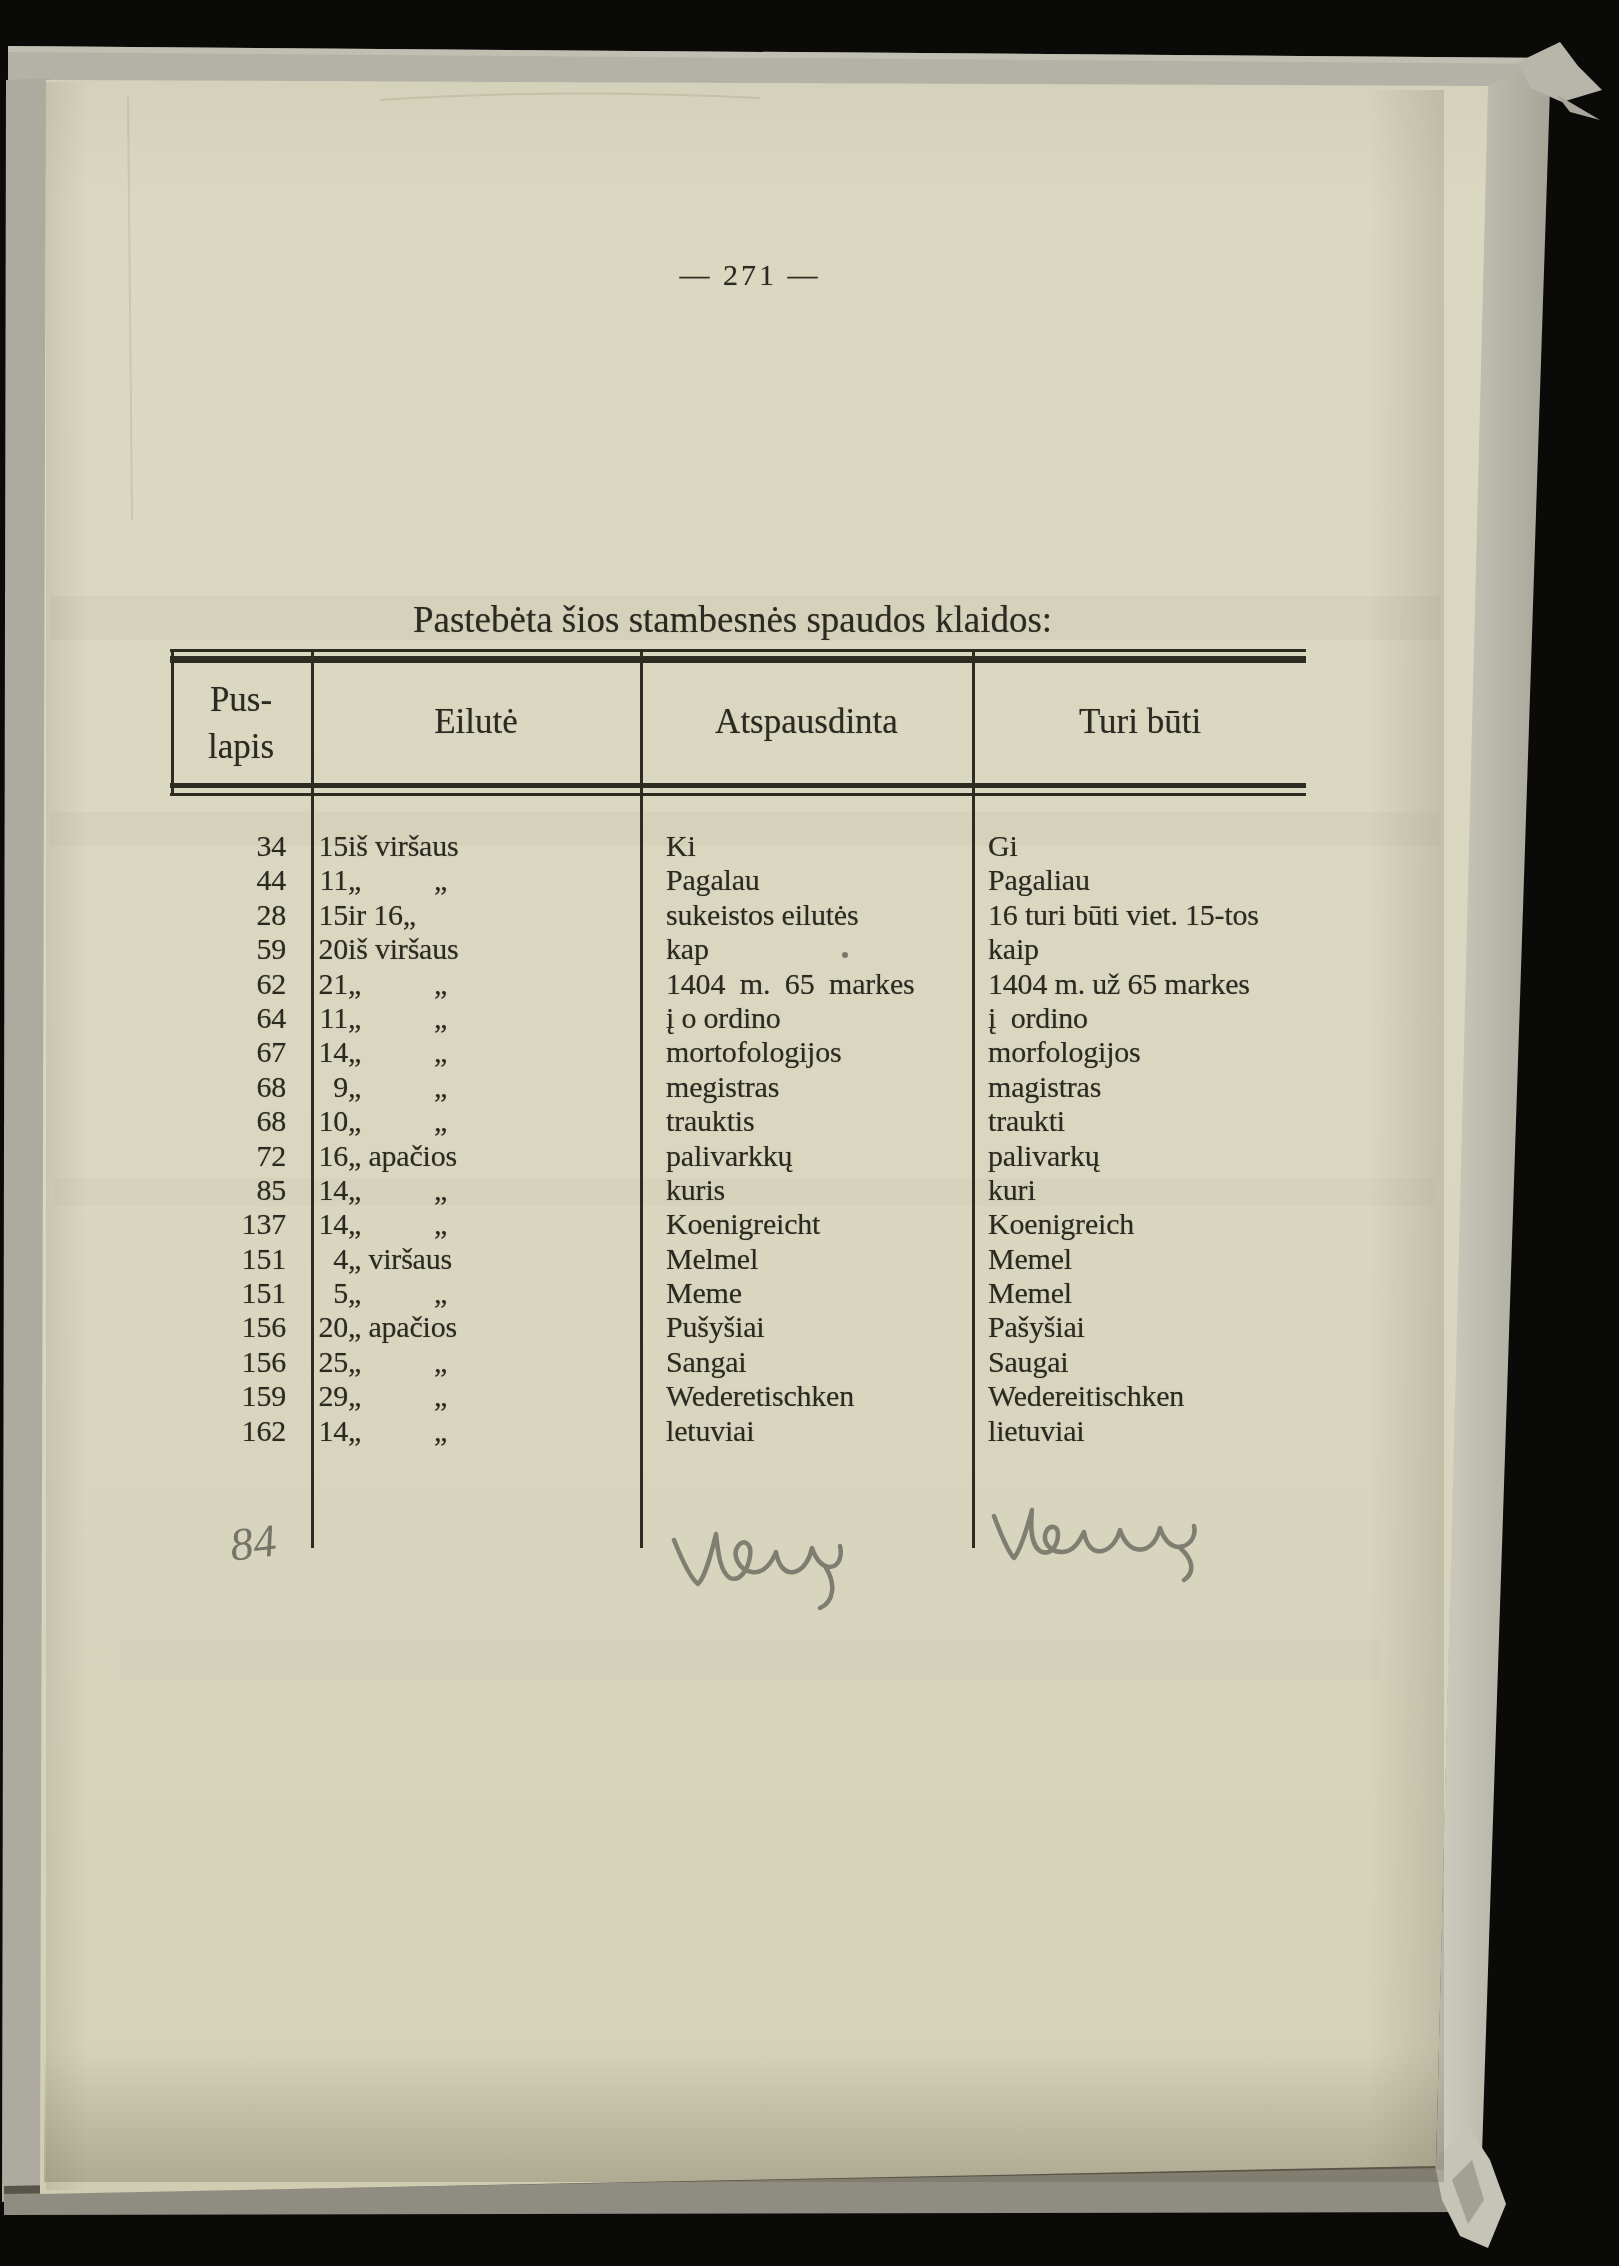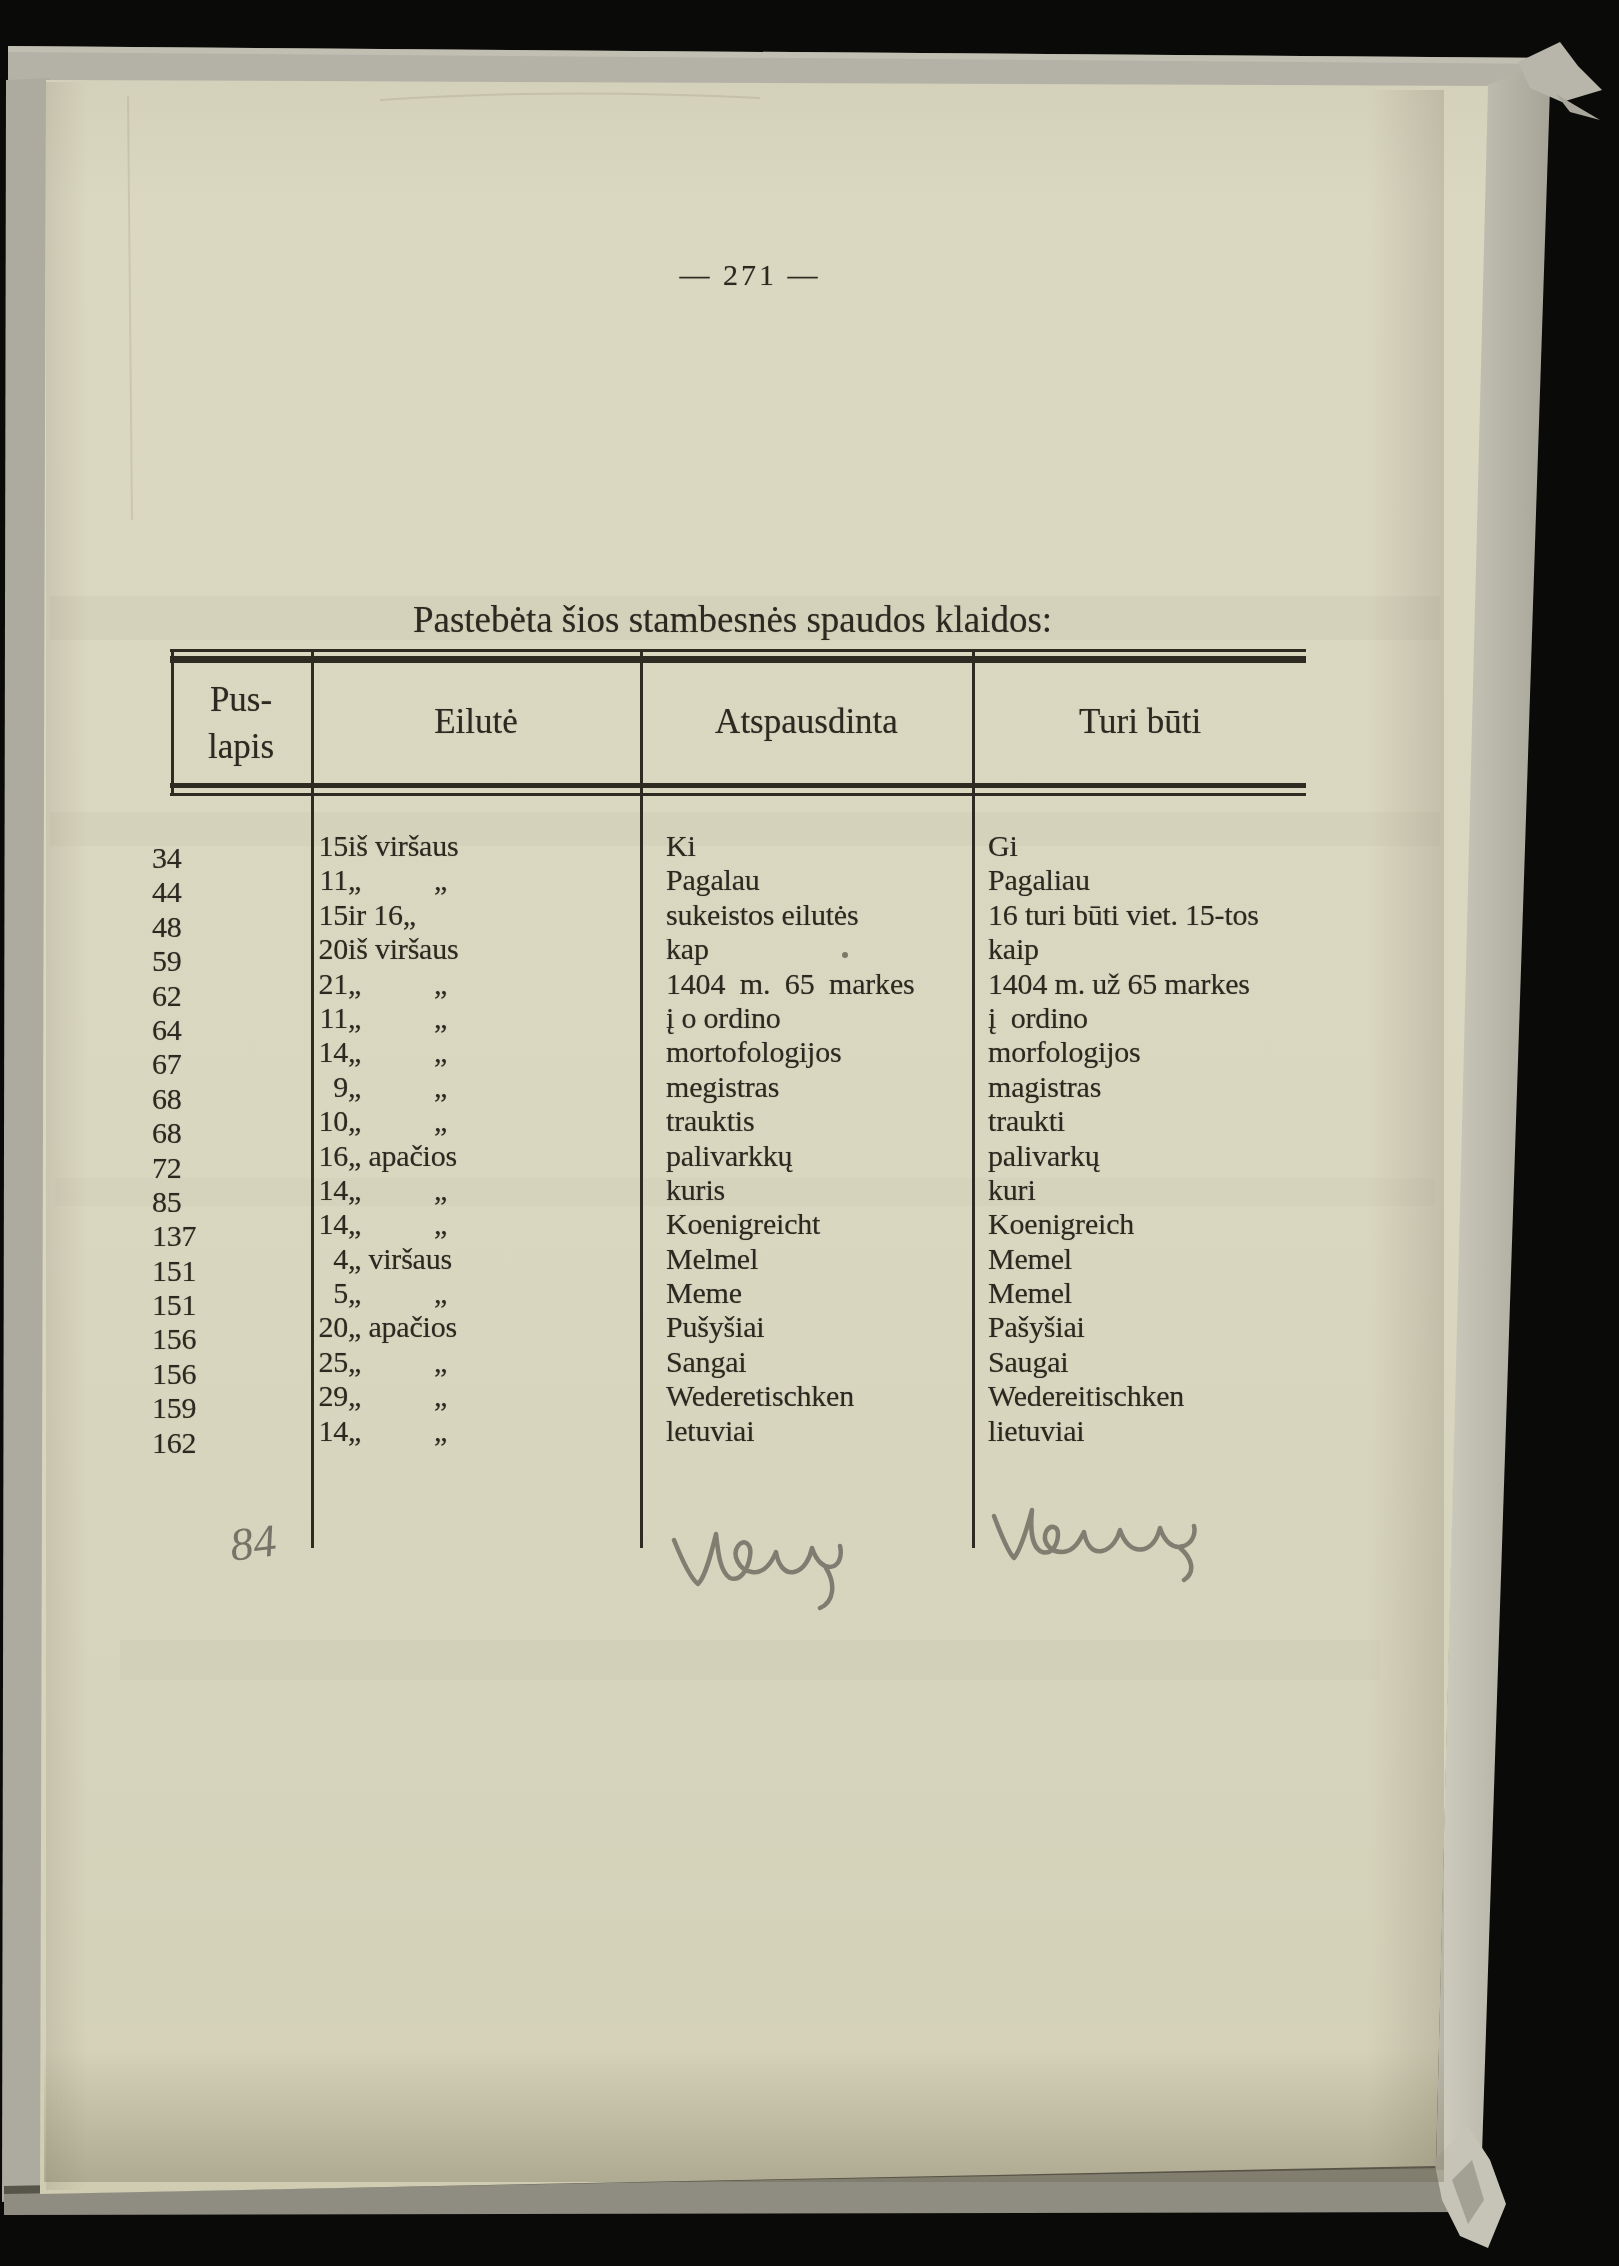--- a/index.html
+++ b/index.html
@@ -29,21 +29,21 @@
   #v3{left:972px;top:649px;width:3px;height:899px;}
   .h{position:absolute;font-size:35px;text-align:center;}
   #h1{left:172px;top:676px;width:138px;line-height:47px;}
   #h2{left:314px;top:702px;width:324px;}
   #h3{left:643px;top:702px;width:327px;}
   #h4{left:975px;top:702px;width:330px;}
   .rows{position:absolute;left:0;top:829px;width:1619px;}
   .trow{position:relative;height:34.4px;font-size:30px;line-height:34.4px;
         letter-spacing:-0.2px;}
   .c{position:absolute;top:0;white-space:pre;}
-  .c1{left:152px;width:134px;margin-top:12px;}
+  .c1{left:152px;width:134px;text-align:right;}
   .c2{left:318px;}
   .c2 .num{display:inline-block;min-width:30px;text-align:right;}
   .c2 .rest{margin-left:0;}
   .c3{left:666px;}
   .c4{left:988px;}
   .speck{position:absolute;left:842px;top:952px;width:6px;height:6px;
          border-radius:50%;background:rgba(62,57,46,.6);}
   .pencil84{position:absolute;left:230px;top:1516px;font-size:46px;
          color:#767468;font-style:italic;transform:rotate(-7deg);}
   .scribbles{position:absolute;left:0;top:0;}
@@ -143,21 +143,21 @@
             <div class="c c3">Ki</div>
             <div class="c c4">Gi</div>
           </div>
           <div class="trow">
             <div class="c c1">44</div>
             <div class="c c2"><span class="num">11</span><span class="rest">„          „</span></div>
             <div class="c c3">Pagalau</div>
             <div class="c c4">Pagaliau</div>
           </div>
           <div class="trow">
-            <div class="c c1">48</div>
+            <div class="c c1">28</div>
             <div class="c c2"><span class="num">15</span><span class="rest">ir 16„</span></div>
             <div class="c c3">sukeistos eilutės</div>
             <div class="c c4">16 turi būti viet. 15-tos</div>
           </div>
           <div class="trow">
             <div class="c c1">59</div>
             <div class="c c2"><span class="num">20</span><span class="rest">iš viršaus</span></div>
             <div class="c c3">kap</div>
             <div class="c c4">kaip</div>
           </div>

